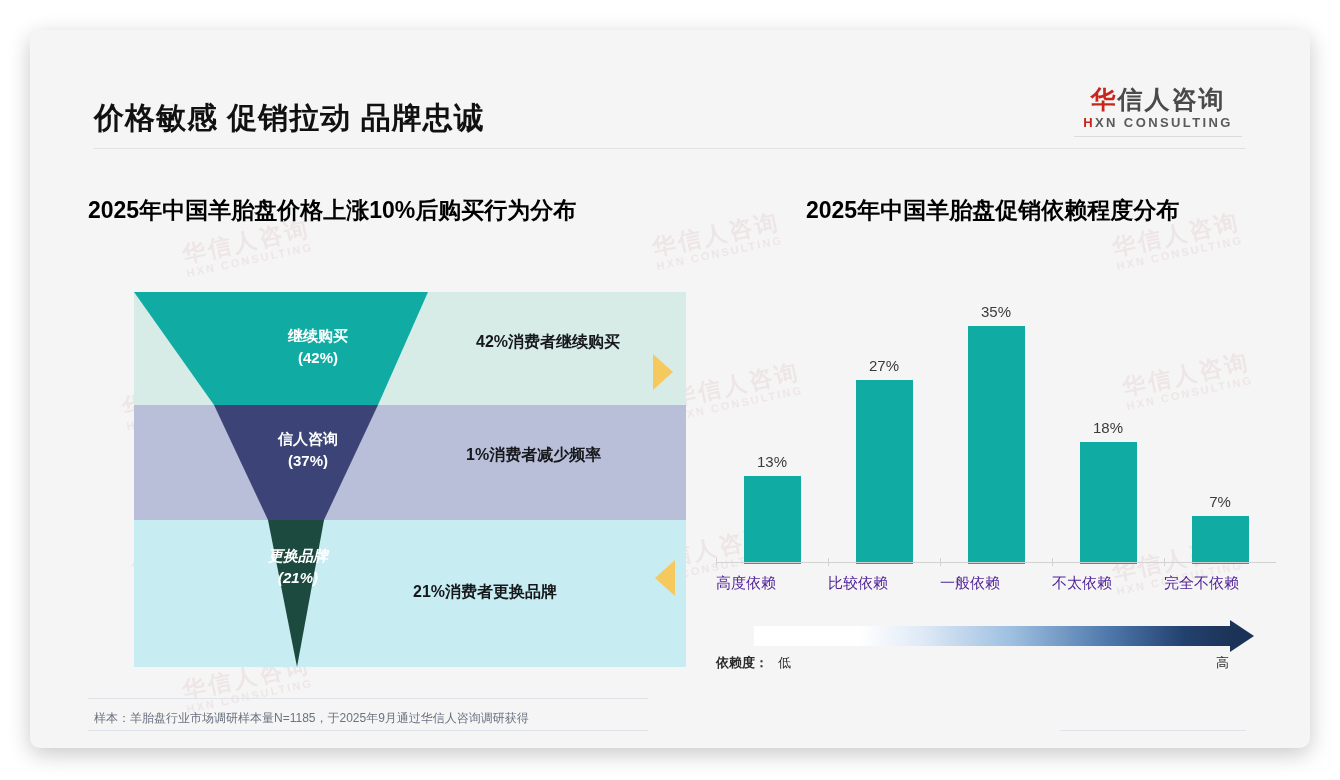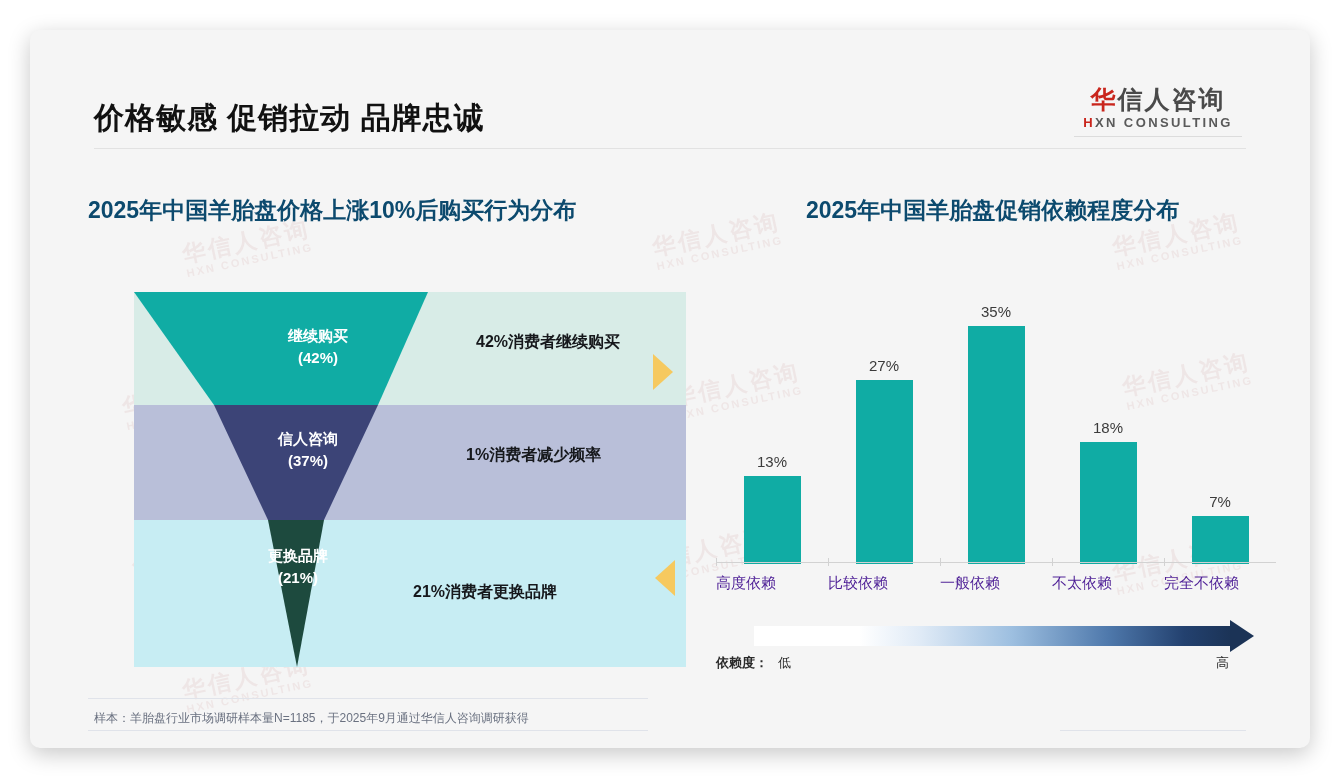--- a/index.html
+++ b/index.html
@@ -51,21 +51,21 @@
     position:absolute;color:#cf9a9a;opacity:.16;
     font-weight:bold;pointer-events:none;
     transform:rotate(-12deg);transform-origin:left top;
     white-space:nowrap;line-height:1.15;
   }
   .wm .l1{font-size:23px;letter-spacing:3px;}
   .wm .l2{font-size:11px;letter-spacing:2.2px;}
 
   
   .sub{
-    position:absolute;font-size:23px;font-weight:bold;color:#0c4a6e;
+    position:absolute;font-size:23px;font-weight:bold;color:#000000;
     white-space:nowrap;
   }
   #sub-left{left:58px;top:165px;}
   #sub-right{left:776px;top:165px;}
 
   
   .funnel-panel{position:absolute;left:58px;top:250px;width:560px;height:400px;}
   .band{position:absolute;left:46px;width:552px;}
   #band1{top:12px;height:113px;background:#d8ece7;}
   #band2{top:125px;height:115px;background:#b9bfd9;}
@@ -78,21 +78,21 @@
   #bt2{left:378px;top:165px;}
   #bt3{left:325px;top:302px;}
 
   .funnel-svg{position:absolute;left:0;top:0;width:560px;height:400px;}
   .fn-label{
     position:absolute;text-align:center;color:#ffffff;font-weight:bold;
     font-size:15px;line-height:1.45;white-space:nowrap;
   }
   #fl1{left:150px;top:45px;width:160px;}
   #fl2{left:140px;top:148px;width:160px;}
-  #fl3{left:130px;top:265px;width:160px;}
+  #fl3{left:130px;top:265px;width:160px;font-style:italic;}
 
   
   .tri{position:absolute;width:0;height:0;}
   #tri-right{
     left:623px;top:324px;
     border-top:18px solid transparent;border-bottom:18px solid transparent;
     border-left:20px solid #f6c95f;
   }
   #tri-left{
     left:625px;top:530px;

